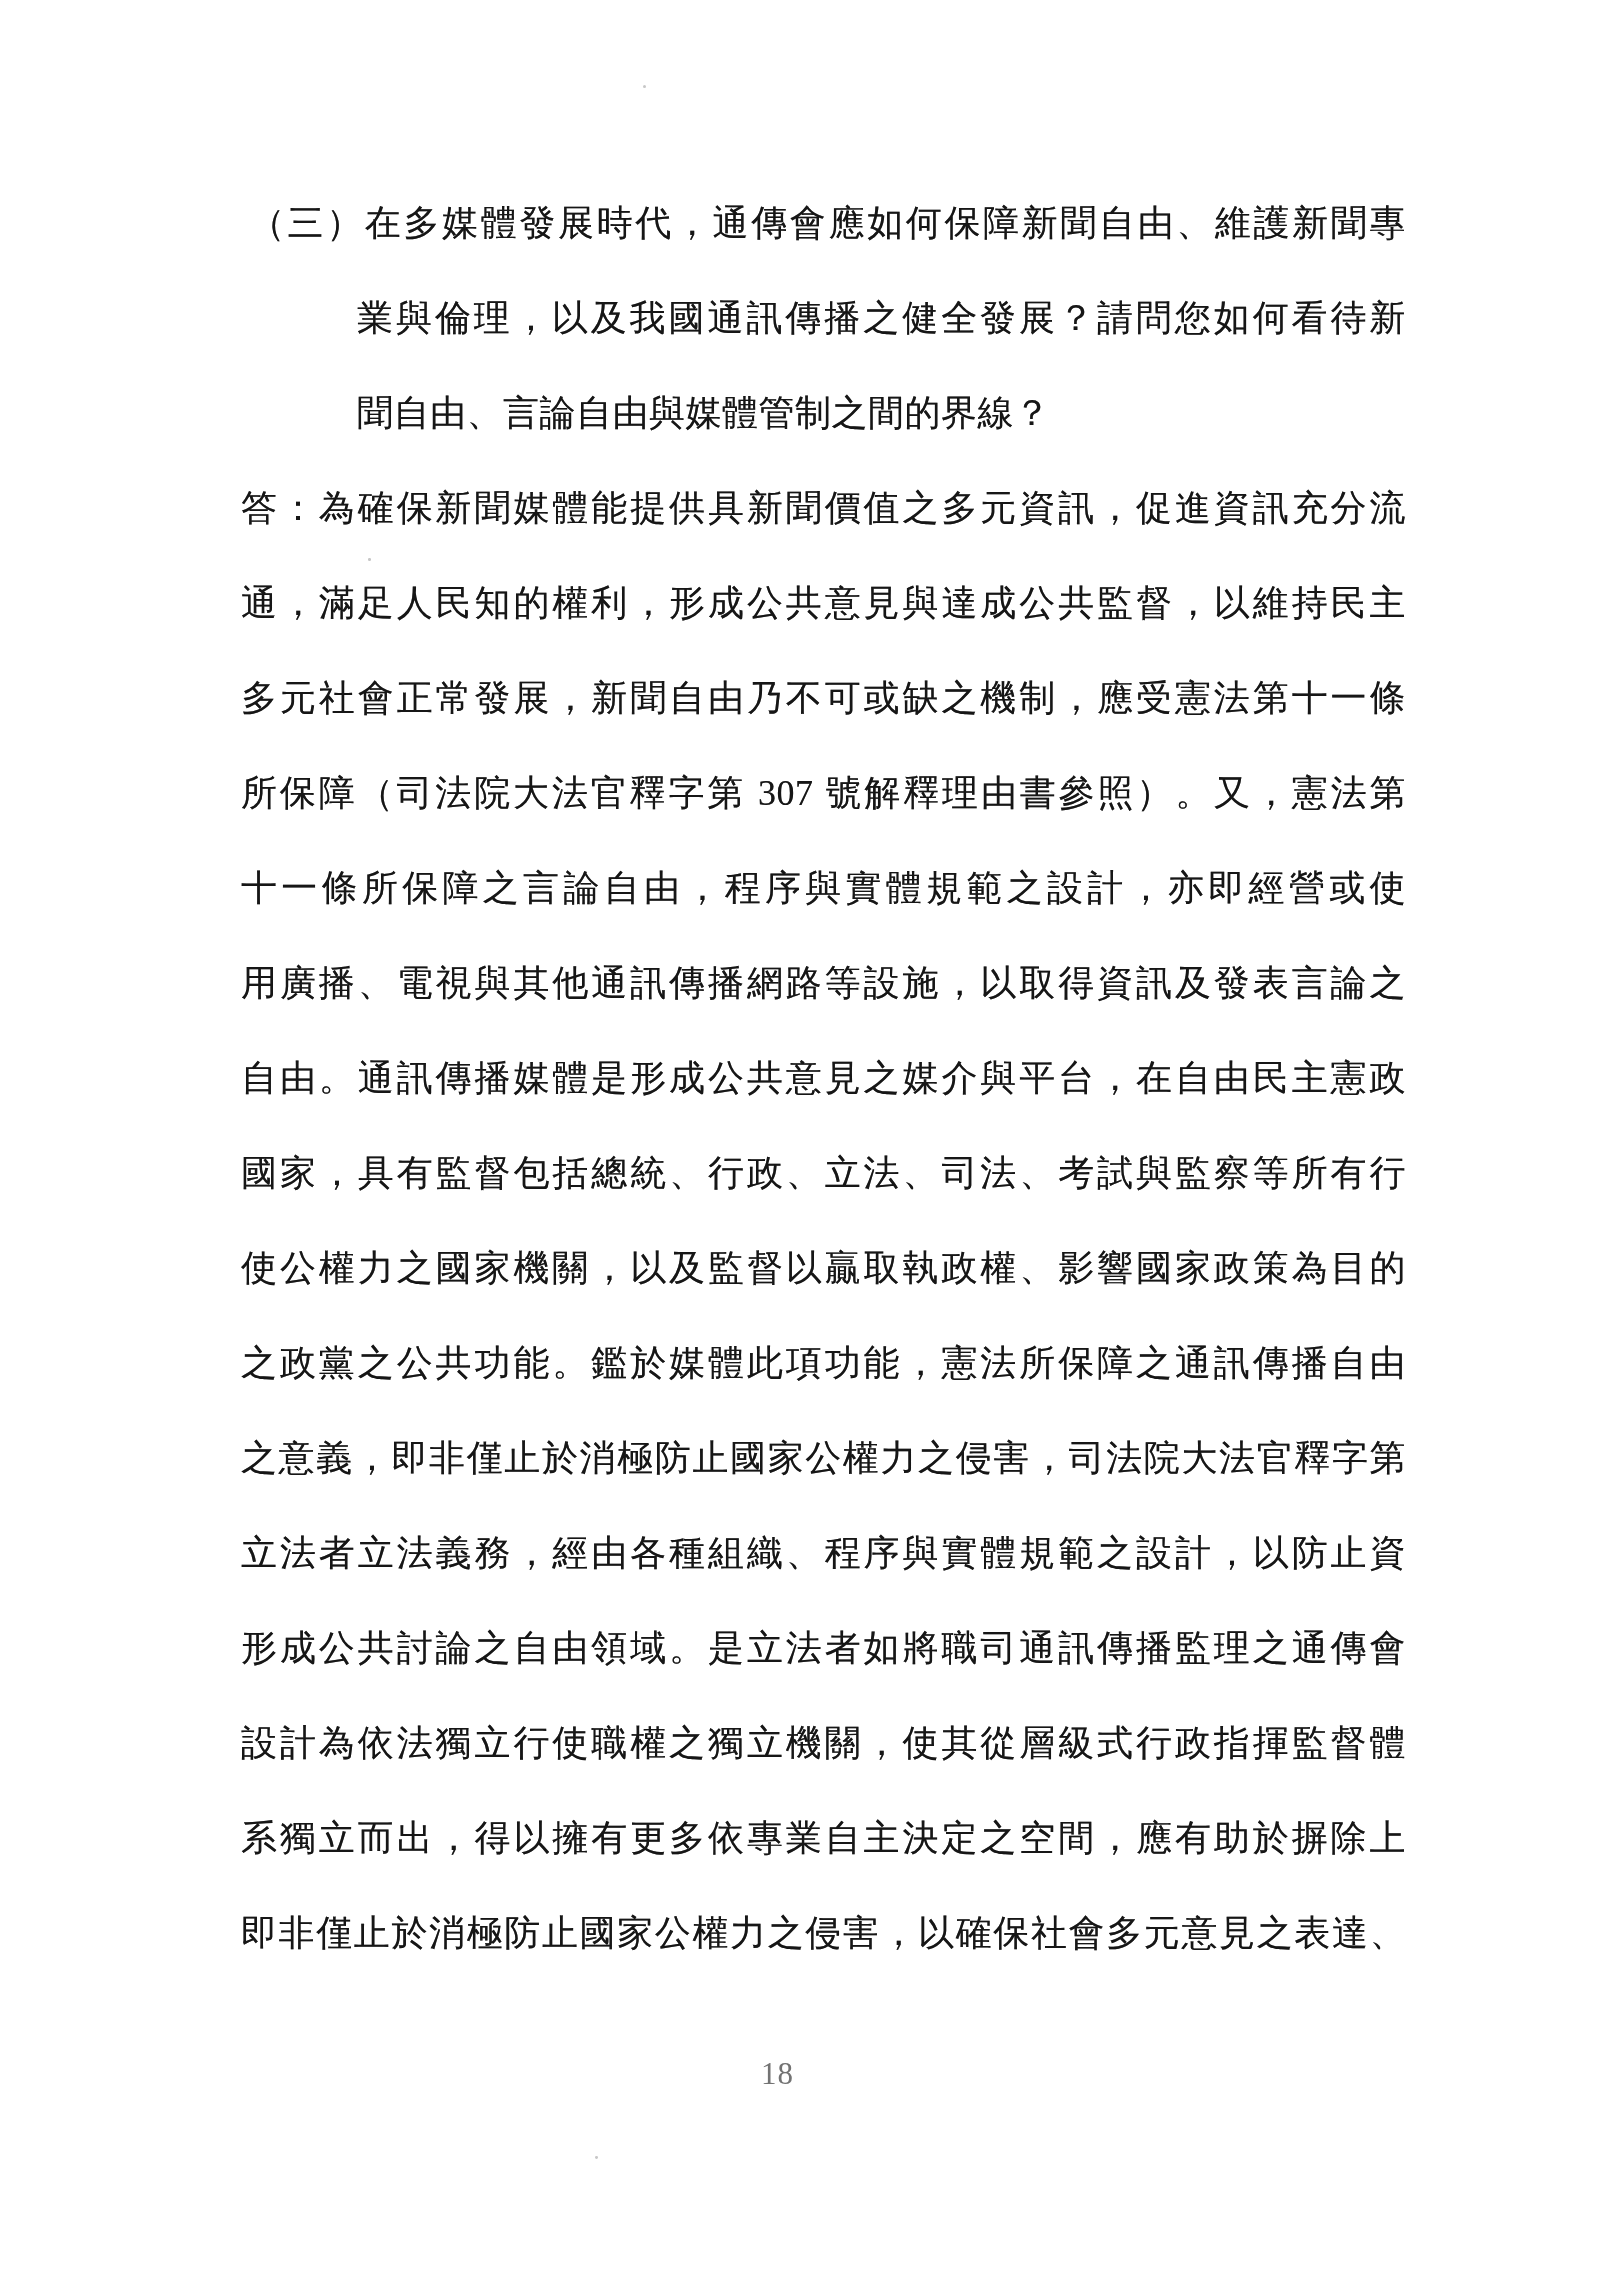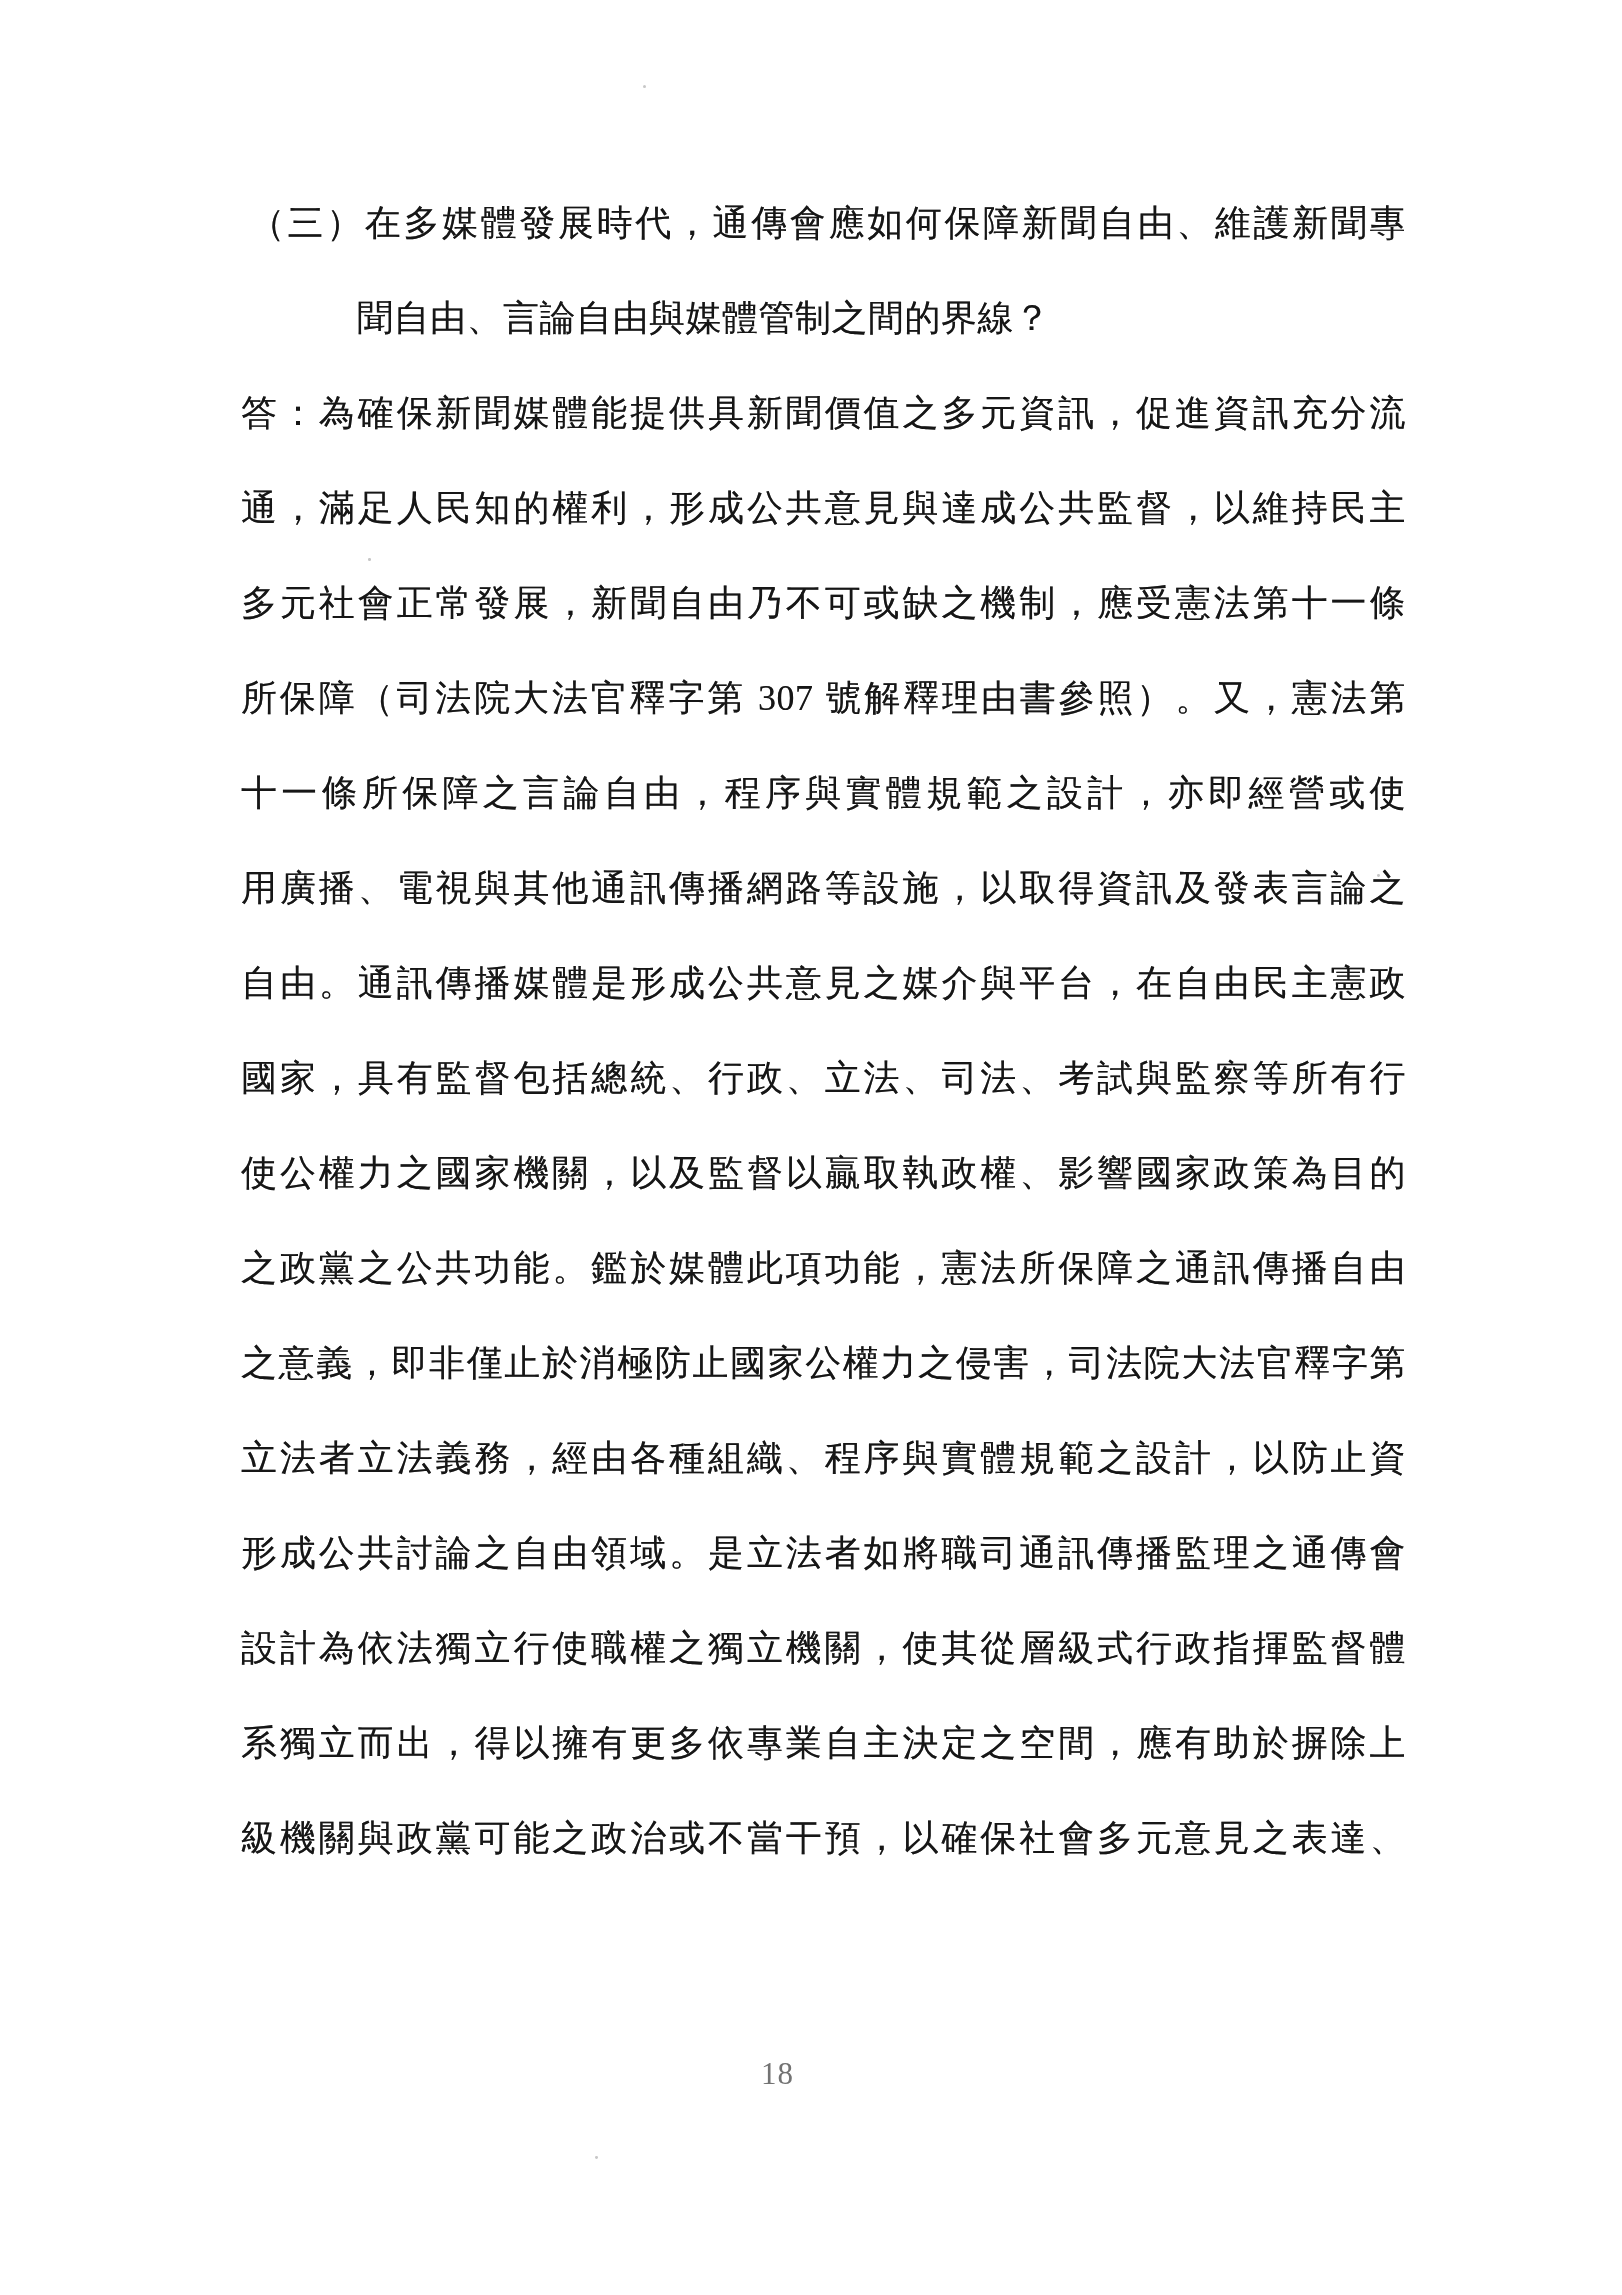--- a/index.html
+++ b/index.html
@@ -63,38 +63,39 @@
   .speck-4 { left: 595px; top: 2156px; width: 2.9px; height: 2.9px; }
 </style>
 </head>
 <body>
 
 <div class="page">
 
   <div class="content">
 
     <div class="line q-first">（三）在多媒體發展時代，通傳會應如何保障新聞自由、維護新聞專</div>
+    <div class="line q-cont">業與倫理，以及我國通訊傳播之健全發展？請問您如何看待新</div>
     <div class="line q-cont q-last">聞自由、言論自由與媒體管制之間的界線？</div>
 
     <div class="line">答：為確保新聞媒體能提供具新聞價值之多元資訊，促進資訊充分流</div>
     <div class="line">通，滿足人民知的權利，形成公共意見與達成公共監督，以維持民主</div>
     <div class="line">多元社會正常發展，新聞自由乃不可或缺之機制，應受憲法第十一條</div>
     <div class="line">所保障（司法院大法官釋字第 307 號解釋理由書參照）。又，憲法第</div>
     <div class="line">十一條所保障之言論自由，程序與實體規範之設計，亦即經營或使</div>
     <div class="line">用廣播、電視與其他通訊傳播網路等設施，以取得資訊及發表言論之</div>
     <div class="line">自由。通訊傳播媒體是形成公共意見之媒介與平台，在自由民主憲政</div>
     <div class="line">國家，具有監督包括總統、行政、立法、司法、考試與監察等所有行</div>
     <div class="line">使公權力之國家機關，以及監督以贏取執政權、影響國家政策為目的</div>
     <div class="line">之政黨之公共功能。鑑於媒體此項功能，憲法所保障之通訊傳播自由</div>
     <div class="line">之意義，即非僅止於消極防止國家公權力之侵害，司法院大法官釋字第</div>
     <div class="line">立法者立法義務，經由各種組織、程序與實體規範之設計，以防止資</div>
     <div class="line">形成公共討論之自由領域。是立法者如將職司通訊傳播監理之通傳會</div>
     <div class="line">設計為依法獨立行使職權之獨立機關，使其從層級式行政指揮監督體</div>
     <div class="line">系獨立而出，得以擁有更多依專業自主決定之空間，應有助於摒除上</div>
-    <div class="line">級機關與政黨可能之政治或不當干預，以確保社會多元意見之表達、</div>
+    <div class="line">即非僅止於消極防止國家公權力之侵害，以確保社會多元意見之表達、</div>
 
   </div>
 
   <div class="page-number">18</div>
 
   <div class="speck speck-1"></div>
   <div class="speck speck-2"></div>
   <div class="speck speck-3"></div>
   <div class="speck speck-4"></div>
 

